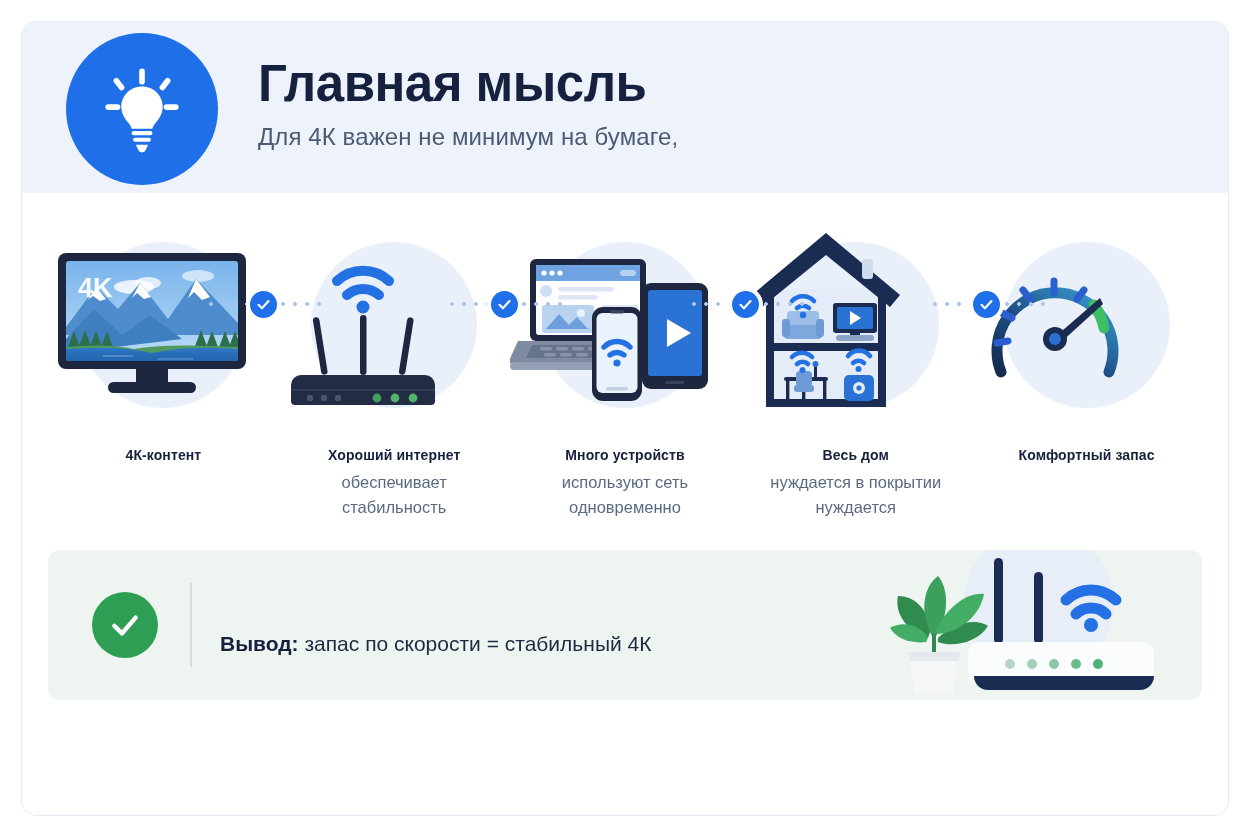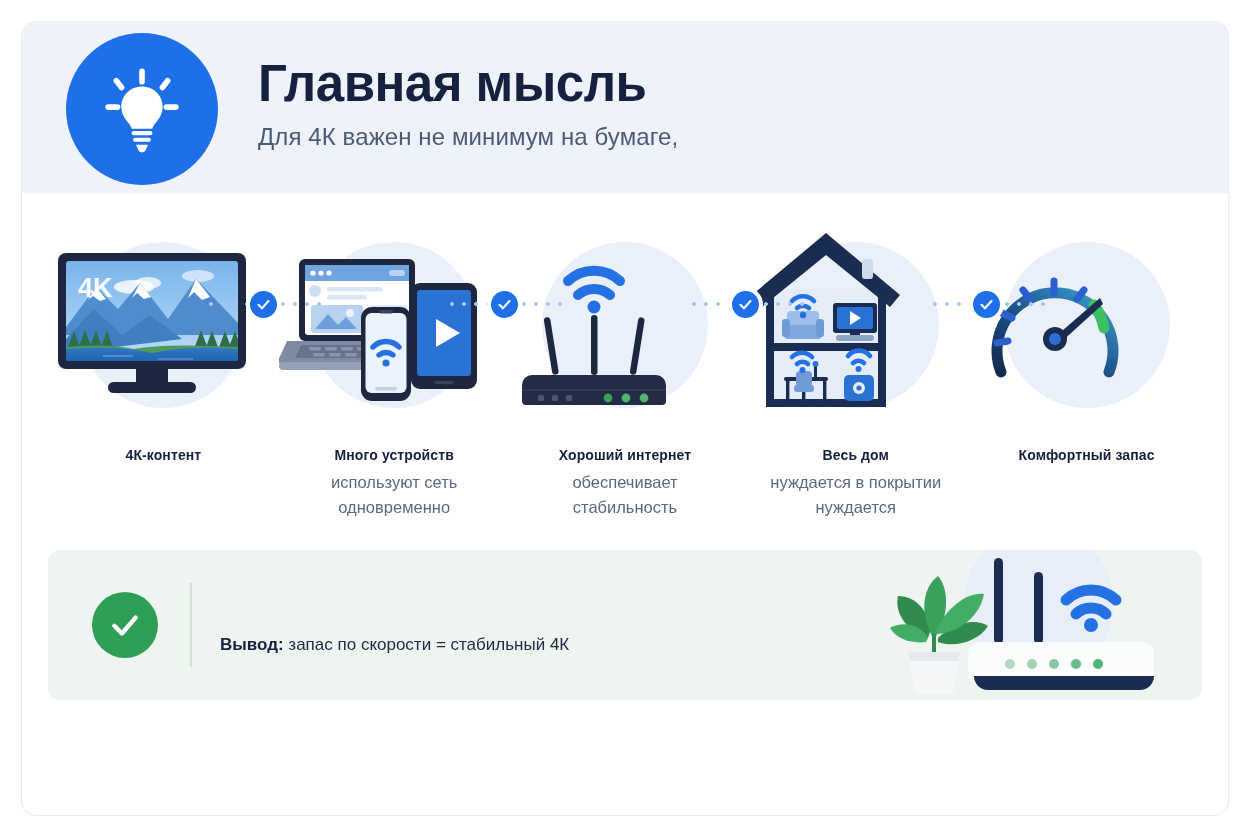--- a/index.html
+++ b/index.html
@@ -159,21 +159,21 @@
     background:#2e9e54;
     display:flex;align-items:center;justify-content:center;
   }
   .vrule{
     width:2px;height:84px;
     background:#d3ded6;
     margin:0 28px 0 32px;
     flex:0 0 2px;
   }
   .concl-text{
-    font-size:17px;
+    font-size:21px;
     color:#1f2a45;
     line-height:1.62;
     max-width:560px;
     margin-top:40px;
   }
   .concl-text b{font-weight:bold;color:#16203f;}
   .concl-art{
     position:absolute;
     right:34px;bottom:0;
     z-index:1;
@@ -307,20 +307,56 @@
             </g>
           </g>
 
           <text x="30" y="54" font-family="Liberation Sans, sans-serif" font-size="27" font-weight="bold" fill="#ffffff" opacity=".93">4K</text>
 
           <rect x="88" y="126" width="32" height="14" fill="#1d2740"></rect>
           <rect x="60" y="139" width="88" height="11" rx="5.5" fill="#1d2740"></rect>
         </svg>
       </div>
       <div class="step-title">4К-контент</div>
+    </div>
+
+    <div class="step">
+      <div class="art-wrap">
+        <div class="halo"></div>
+        <svg class="art" width="168" height="165" viewBox="0 0 168 165">
+
+          <g fill="none" stroke="#2471e4" stroke-linecap="round">
+            <path d="M58 38 A38 38 0 0 1 110 38" stroke-width="10"></path>
+            <path d="M68 52 A24 24 0 0 1 100 52" stroke-width="10"></path>
+          </g>
+          <circle cx="84" cy="64" r="6.5" fill="#2471e4"></circle>
+
+          <rect x="38" y="74" width="6.5" height="58" rx="3.2" fill="#1d2740" transform="rotate(-9 41 103)"></rect>
+          <rect x="81" y="72" width="6.5" height="60" rx="3.2" fill="#1d2740"></rect>
+          <rect x="124" y="74" width="6.5" height="58" rx="3.2" fill="#1d2740" transform="rotate(9 127 103)"></rect>
+
+          <path d="M22 132 h124 a10 10 0 0 1 10 10 v16 a4 4 0 0 1 -4 4 h-136 a4 4 0 0 1 -4 -4 v-16 a10 10 0 0 1 10 -10 z" fill="#222c44"></path>
+          <rect x="12" y="146" width="144" height="2" fill="#2f3a55"></rect>
+
+          <g fill="#4a5570">
+            <rect x="28" y="152" width="6" height="6" rx="1.6"></rect>
+            <rect x="42" y="152" width="6" height="6" rx="1.6"></rect>
+            <rect x="56" y="152" width="6" height="6" rx="1.6"></rect>
+          </g>
+
+          <circle cx="98" cy="155" r="4.4" fill="#3f9f5d"></circle>
+          <circle cx="116" cy="155" r="4.4" fill="#52b36d"></circle>
+          <circle cx="134" cy="155" r="4.4" fill="#52b36d"></circle>
+        </svg>
+      </div>
+      <div class="step-title">Хороший интернет</div>
+      <div class="step-desc">
+        <span>обеспечивает</span><br>
+        <span>стабильность</span>
+      </div>
     </div>
 
     <div class="step">
       <div class="art-wrap">
         <div class="halo"></div>
         <svg class="art" width="206" height="165" viewBox="0 0 206 165">
 
           <g>
             <rect x="20" y="16" width="116" height="82" rx="6" fill="#1d2740"></rect>
             <rect x="26" y="22" width="104" height="70" rx="3" fill="#ffffff"></rect>
@@ -381,56 +417,20 @@
       <div class="step-title">Много устройств</div>
       <div class="step-desc">
         <span>используют сеть</span><br>
         <span>одновременно</span>
       </div>
     </div>
 
     <div class="step">
       <div class="art-wrap">
         <div class="halo"></div>
-        <svg class="art" width="168" height="165" viewBox="0 0 168 165">
-
-          <g fill="none" stroke="#2471e4" stroke-linecap="round">
-            <path d="M58 38 A38 38 0 0 1 110 38" stroke-width="10"></path>
-            <path d="M68 52 A24 24 0 0 1 100 52" stroke-width="10"></path>
-          </g>
-          <circle cx="84" cy="64" r="6.5" fill="#2471e4"></circle>
-
-          <rect x="38" y="74" width="6.5" height="58" rx="3.2" fill="#1d2740" transform="rotate(-9 41 103)"></rect>
-          <rect x="81" y="72" width="6.5" height="60" rx="3.2" fill="#1d2740"></rect>
-          <rect x="124" y="74" width="6.5" height="58" rx="3.2" fill="#1d2740" transform="rotate(9 127 103)"></rect>
-
-          <path d="M22 132 h124 a10 10 0 0 1 10 10 v16 a4 4 0 0 1 -4 4 h-136 a4 4 0 0 1 -4 -4 v-16 a10 10 0 0 1 10 -10 z" fill="#222c44"></path>
-          <rect x="12" y="146" width="144" height="2" fill="#2f3a55"></rect>
-
-          <g fill="#4a5570">
-            <rect x="28" y="152" width="6" height="6" rx="1.6"></rect>
-            <rect x="42" y="152" width="6" height="6" rx="1.6"></rect>
-            <rect x="56" y="152" width="6" height="6" rx="1.6"></rect>
-          </g>
-
-          <circle cx="98" cy="155" r="4.4" fill="#3f9f5d"></circle>
-          <circle cx="116" cy="155" r="4.4" fill="#52b36d"></circle>
-          <circle cx="134" cy="155" r="4.4" fill="#52b36d"></circle>
-        </svg>
-      </div>
-      <div class="step-title">Хороший интернет</div>
-      <div class="step-desc">
-        <span>обеспечивает</span><br>
-        <span>стабильность</span>
-      </div>
-    </div>
-
-    <div class="step">
-      <div class="art-wrap">
-        <div class="halo"></div>
         <svg class="art" width="172" height="196" viewBox="0 0 172 196">
 
           <rect x="26" y="62" width="120" height="118" fill="#e4ecf8"></rect>
 
           <path d="M86 6 L160 68 L150 80 L86 28 L22 80 L12 68 Z" fill="#1b2c52"></path>
 
           <rect x="26" y="62" width="8" height="118" fill="#1b2c52"></rect>
           <rect x="138" y="62" width="8" height="118" fill="#1b2c52"></rect>
           <rect x="26" y="172" width="120" height="8" fill="#1b2c52"></rect>
 

